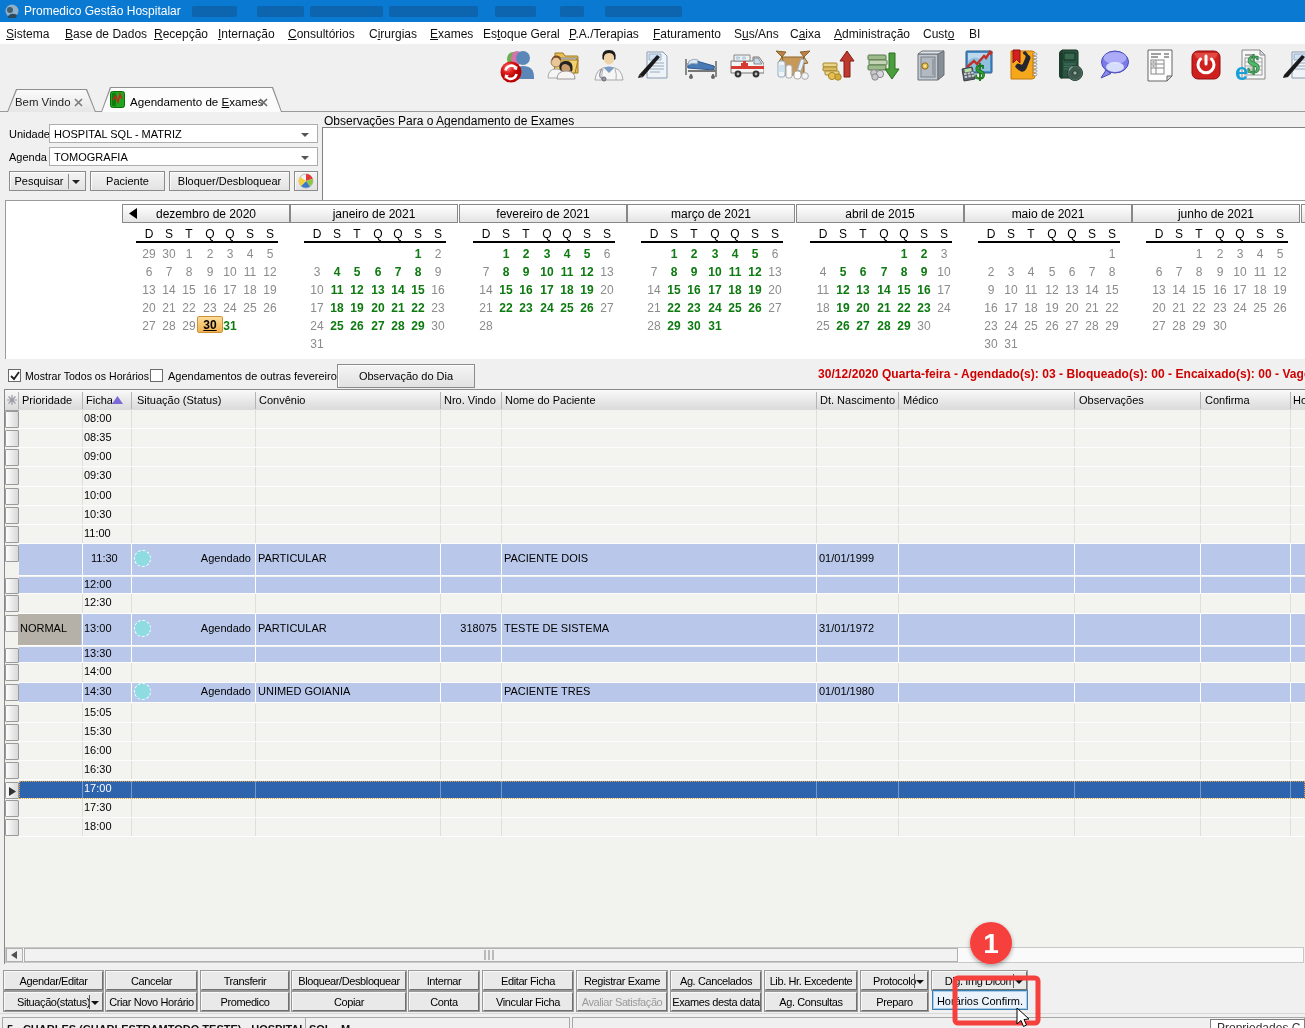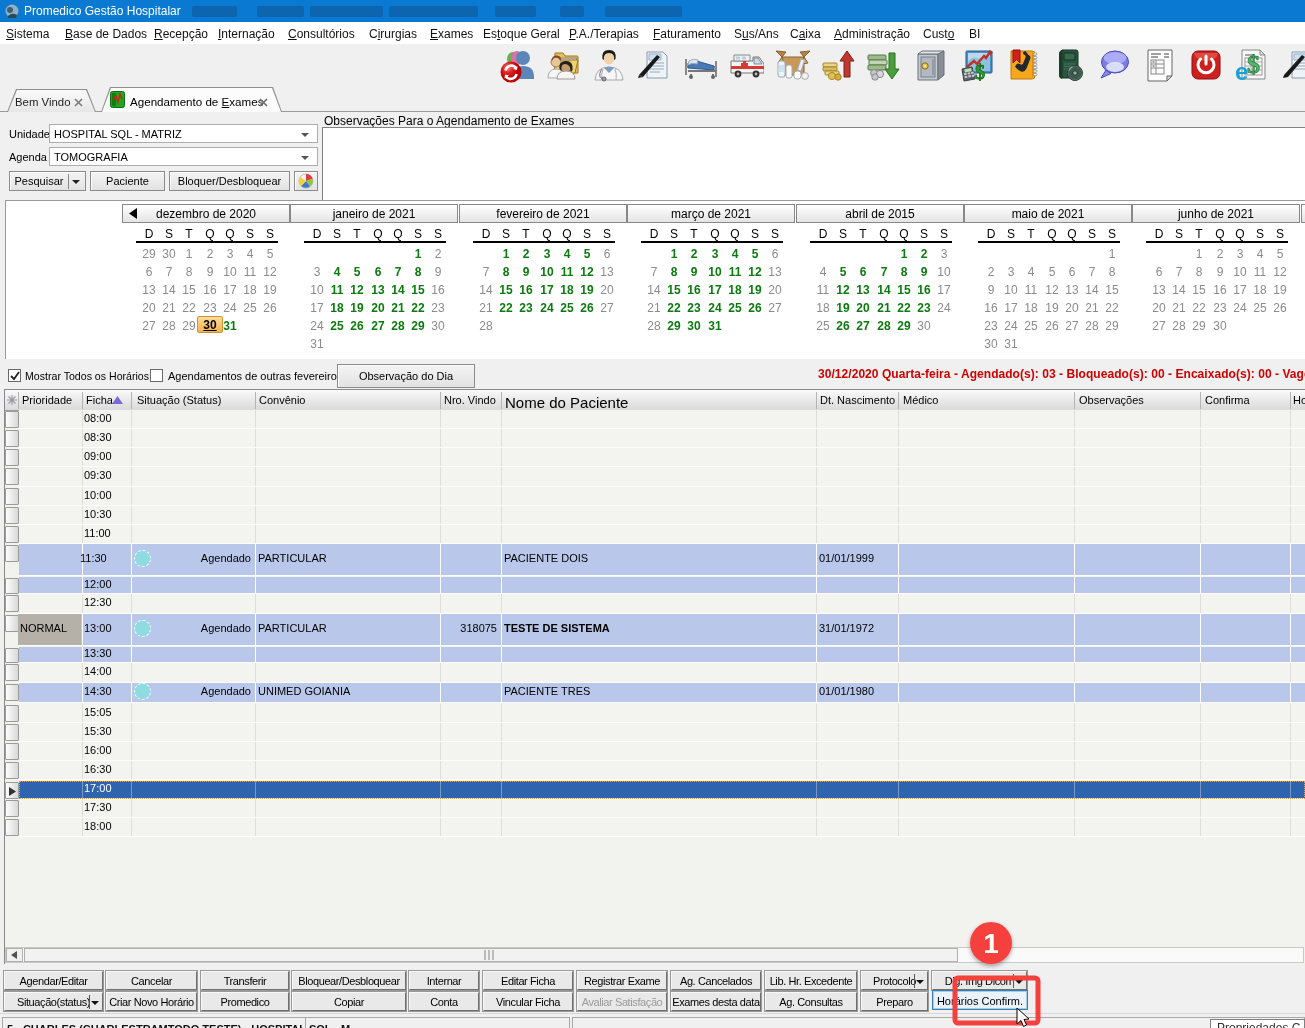--- a/index.html
+++ b/index.html
@@ -589,21 +589,21 @@
 <div class="a lbl" style="left:168px;top:370px;">Agendamentos de outras fevereiro</div>
 <div class="a btn" style="left:337px;top:364px;width:138px;height:24px;padding-top:5px;">Observação do Dia</div>
 <div class="a redinfo" style="left:818px;top:367px;">30/12/2020 Quarta-feira - Agendado(s): 03 - Bloqueado(s): 00 - Encaixado(s): 00 - Vago</div>
 <div class="a gridpanel"></div>
 <div class="a ghead" style="left:5px;top:390px;"></div>
 <div class="a ht" style="left:22px;top:394px;font-size:11px;white-space:nowrap;">Prioridade</div>
 <div class="a ht" style="left:86px;top:394px;font-size:11px;white-space:nowrap;">Ficha</div>
 <div class="a ht" style="left:137px;top:394px;font-size:11px;white-space:nowrap;">Situação (Status)</div>
 <div class="a ht" style="left:259px;top:394px;font-size:11px;white-space:nowrap;">Convênio</div>
 <div class="a ht" style="left:444px;top:394px;font-size:11px;white-space:nowrap;">Nro. Vindo</div>
-<div class="a ht" style="left:505px;top:394px;font-size:15px;white-space:nowrap;">Nome do Paciente</div>
+<div class="a ht" style="left:505px;top:394px;font-size:11px;white-space:nowrap;">Nome do Paciente</div>
 <div class="a ht" style="left:820px;top:394px;font-size:11px;white-space:nowrap;">Dt. Nascimento</div>
 <div class="a ht" style="left:903px;top:394px;font-size:11px;white-space:nowrap;">Médico</div>
 <div class="a ht" style="left:1079px;top:394px;font-size:11px;white-space:nowrap;">Observações</div>
 <div class="a ht" style="left:1205px;top:394px;font-size:11px;white-space:nowrap;">Confirma</div>
 <div class="a ht" style="left:1293px;top:394px;font-size:11px;white-space:nowrap;">Ho</div>
 <div class="a gsep" style="left:18px;top:392px;"></div>
 <div class="a gsep" style="left:82px;top:392px;"></div>
 <div class="a gsep" style="left:131px;top:392px;"></div>
 <div class="a gsep" style="left:255px;top:392px;"></div>
 <div class="a gsep" style="left:440px;top:392px;"></div>
@@ -638,21 +638,21 @@
     <span class="vline" style="left:63px;background:#e0ded6;"></span>
     <span class="vline" style="left:112px;background:#e0ded6;"></span>
     <span class="vline" style="left:236px;background:#e0ded6;"></span>
     <span class="vline" style="left:421px;background:#e0ded6;"></span>
     <span class="vline" style="left:482px;background:#e0ded6;"></span>
     <span class="vline" style="left:797px;background:#e0ded6;"></span>
     <span class="vline" style="left:879px;background:#e0ded6;"></span>
     <span class="vline" style="left:1055px;background:#e0ded6;"></span>
     <span class="vline" style="left:1181px;background:#e0ded6;"></span>
     <span class="vline" style="left:1271px;background:#e0ded6;"></span>
-    <span class="ct2" style="left:65px;top:2px;color:#000;">08:30</span>
+    <span class="ct2" style="left:65px;top:2px;color:#000;">08:35</span>
   </div>
 <div class="a rowind" style="top:449px;left:5px;height:17px;"></div>
 <div class="a row" style="top:448px;height:19px;background:#f3f3f0;border-bottom:1px solid #fdfdfd;">
     <span class="vline" style="left:63px;background:#e0ded6;"></span>
     <span class="vline" style="left:112px;background:#e0ded6;"></span>
     <span class="vline" style="left:236px;background:#e0ded6;"></span>
     <span class="vline" style="left:421px;background:#e0ded6;"></span>
     <span class="vline" style="left:482px;background:#e0ded6;"></span>
     <span class="vline" style="left:797px;background:#e0ded6;"></span>
     <span class="vline" style="left:879px;background:#e0ded6;"></span>
@@ -722,21 +722,21 @@
     <span class="vline" style="left:63px;background:#ffffff;"></span>
     <span class="vline" style="left:112px;background:#ffffff;"></span>
     <span class="vline" style="left:236px;background:#ffffff;"></span>
     <span class="vline" style="left:421px;background:#ffffff;"></span>
     <span class="vline" style="left:482px;background:#ffffff;"></span>
     <span class="vline" style="left:797px;background:#ffffff;"></span>
     <span class="vline" style="left:879px;background:#ffffff;"></span>
     <span class="vline" style="left:1055px;background:#ffffff;"></span>
     <span class="vline" style="left:1181px;background:#ffffff;"></span>
     <span class="vline" style="left:1271px;background:#ffffff;"></span>
-    <span class="ct2" style="left:61px;top:8px;color:#000;">11:30</span>
+    <span class="ct2" style="left:72px;top:8px;color:#000;">11:30</span>
     <span class="circ" style="left:115px;top:6px;"></span>
     <span class="ct2" style="right:1054px;left:auto;top:8px;">Agendado</span>
     <span class="ct2" style="left:239px;top:8px;">PARTICULAR</span>
     <span class="ct2" style="left:485px;top:8px;">PACIENTE DOIS</span>
     <span class="ct2" style="left:800px;top:8px;">01/01/1999</span>
   </div>
 <div class="a rowind" style="top:578px;left:5px;height:16px;"></div>
 <div class="a row" style="top:577px;height:17px;background:#b9c8ea;border-bottom:1px solid #fdfdfd;">
     <span class="vline" style="left:63px;background:#ffffff;"></span>
     <span class="vline" style="left:112px;background:#ffffff;"></span>
@@ -774,21 +774,21 @@
     <span class="vline" style="left:797px;background:#ffffff;"></span>
     <span class="vline" style="left:879px;background:#ffffff;"></span>
     <span class="vline" style="left:1055px;background:#ffffff;"></span>
     <span class="vline" style="left:1181px;background:#ffffff;"></span>
     <span class="vline" style="left:1271px;background:#ffffff;"></span>
     <span class="ct2" style="left:65px;top:8px;color:#000;">13:00</span>
     <span class="circ" style="left:115px;top:6px;"></span>
     <span class="ct2" style="right:1054px;left:auto;top:8px;">Agendado</span>
     <span class="ct2" style="left:239px;top:8px;">PARTICULAR</span>
     <span class="ct2" style="right:808px;left:auto;top:8px;">318075</span>
-    <span class="ct2" style="left:485px;top:8px;font-weight:bold;">TESTE DE SISTEMA</span>
+    <span class="ct2" style="left:485px;top:8px;">TESTE DE SISTEMA</span>
     <span class="ct2" style="left:800px;top:8px;">31/01/1972</span>
     <span class="ct2" style="left:-1px;top:0;width:63px;height:31px;background:#b5b1a8;padding-top:8px;padding-left:2px;">NORMAL</span>
   </div>
 <div class="a rowind" style="top:648px;left:5px;height:15px;"></div>
 <div class="a row" style="top:647px;height:16px;background:#b9c8ea;border-bottom:1px solid #fdfdfd;">
     <span class="vline" style="left:63px;background:#ffffff;"></span>
     <span class="vline" style="left:112px;background:#ffffff;"></span>
     <span class="vline" style="left:236px;background:#ffffff;"></span>
     <span class="vline" style="left:421px;background:#ffffff;"></span>
     <span class="vline" style="left:482px;background:#ffffff;"></span>

